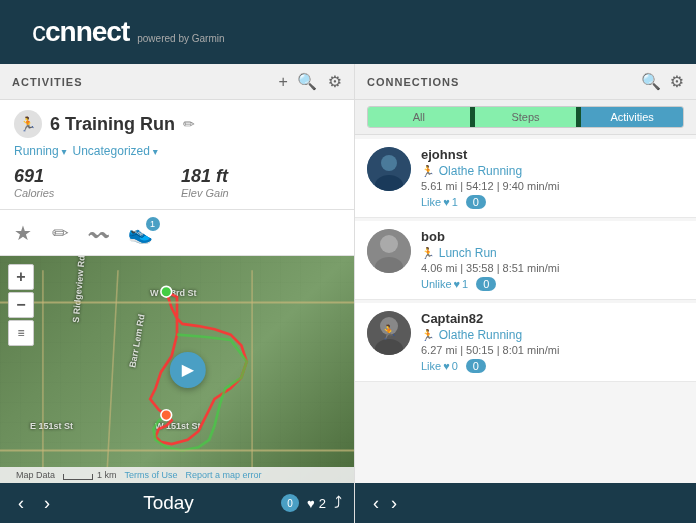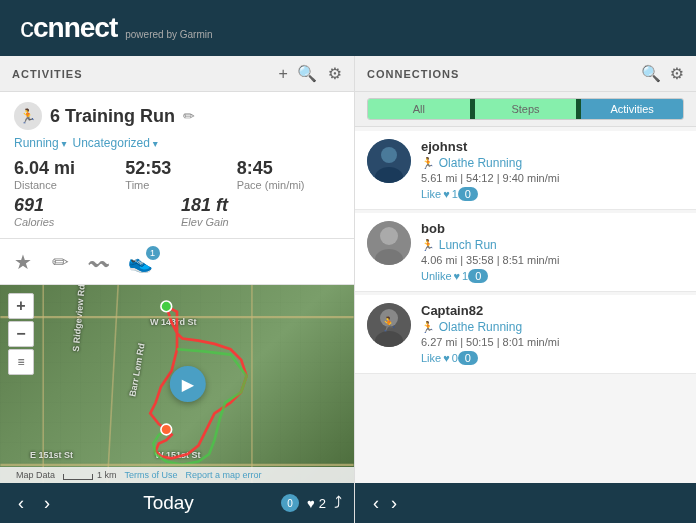--- a/index.html
+++ b/index.html
@@ -9,24 +9,24 @@
       background: #e8e8e8;
       font-family: Arial, sans-serif;
       display: flex;
       flex-direction: column;
       overflow: hidden;
     }
 
     
     .top-bar {
       background: #1a3a4a;
-      height: 56px;
-      display: flex;
-      align-items: center;
-      padding: 0 20px;
+      height: 64px;
+      display: flex;
+      align-items: center;
+      padding: 0 32px;
       flex-shrink: 0;
     }
     .logo-text {
       color: white;
       font-size: 28px;
       font-weight: 300;
       letter-spacing: -1px;
     }
     .logo-text span {
       font-weight: 700;
@@ -431,20 +431,21 @@
       color: #4a9fc4;
       cursor: pointer;
     }
     .conn-stats {
       font-size: 11px;
       color: #666;
       margin-bottom: 3px;
     }
     .conn-actions {
       display: flex;
+      gap: 8px;
     }
     .like-btn {
       font-size: 11px;
       color: #4a9fc4;
       cursor: pointer;
       display: flex;
       align-items: center;
       gap: 2px;
     }
     .comment-bubble {
@@ -500,34 +501,20 @@
 
     <div class="activity-detail">
       <div class="activity-title-row">
         <div class="run-icon-circle">🏃</div>
         <span class="activity-title">6 Training Run</span>
         <span class="edit-icon">✏</span>
       </div>
       <div class="activity-tags">
         <span class="tag">Running</span>
         <span class="tag">Uncategorized</span>
-      </div>
-      <div class="stats-grid">
-        <div class="stat-item">
-          <div class="stat-value">6.04 mi</div>
-          <div class="stat-label">Distance</div>
-        </div>
-        <div class="stat-item">
-          <div class="stat-value">52:53</div>
-          <div class="stat-label">Time</div>
-        </div>
-        <div class="stat-item">
-          <div class="stat-value">8:45</div>
-          <div class="stat-label">Pace (min/mi)</div>
-        </div>
       </div>
       <div class="stats-row2">
         <div class="stat-item">
           <div class="stat-value">691</div>
           <div class="stat-label">Calories</div>
         </div>
         <div class="stat-item">
           <div class="stat-value">181 ft</div>
           <div class="stat-label">Elev Gain</div>
         </div>

